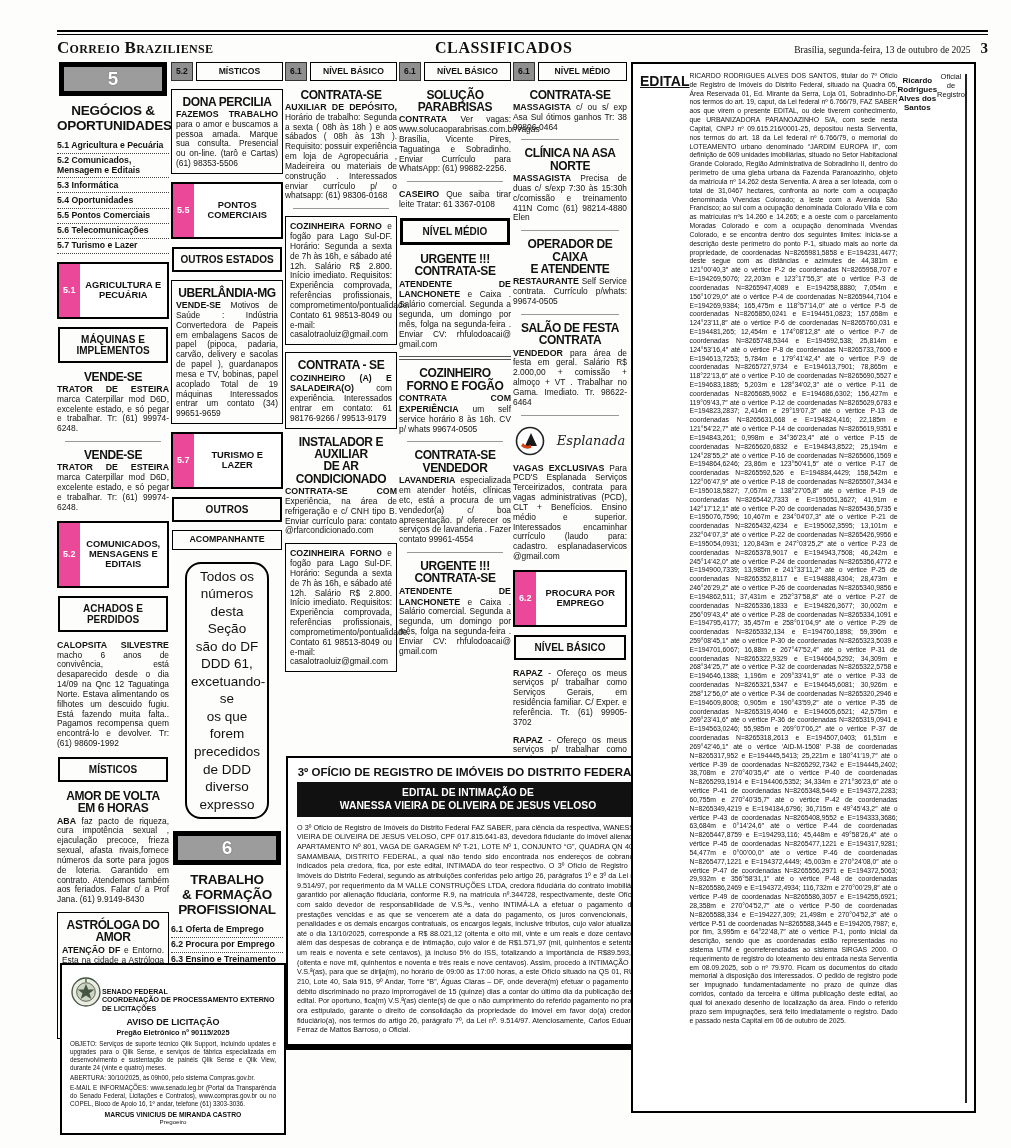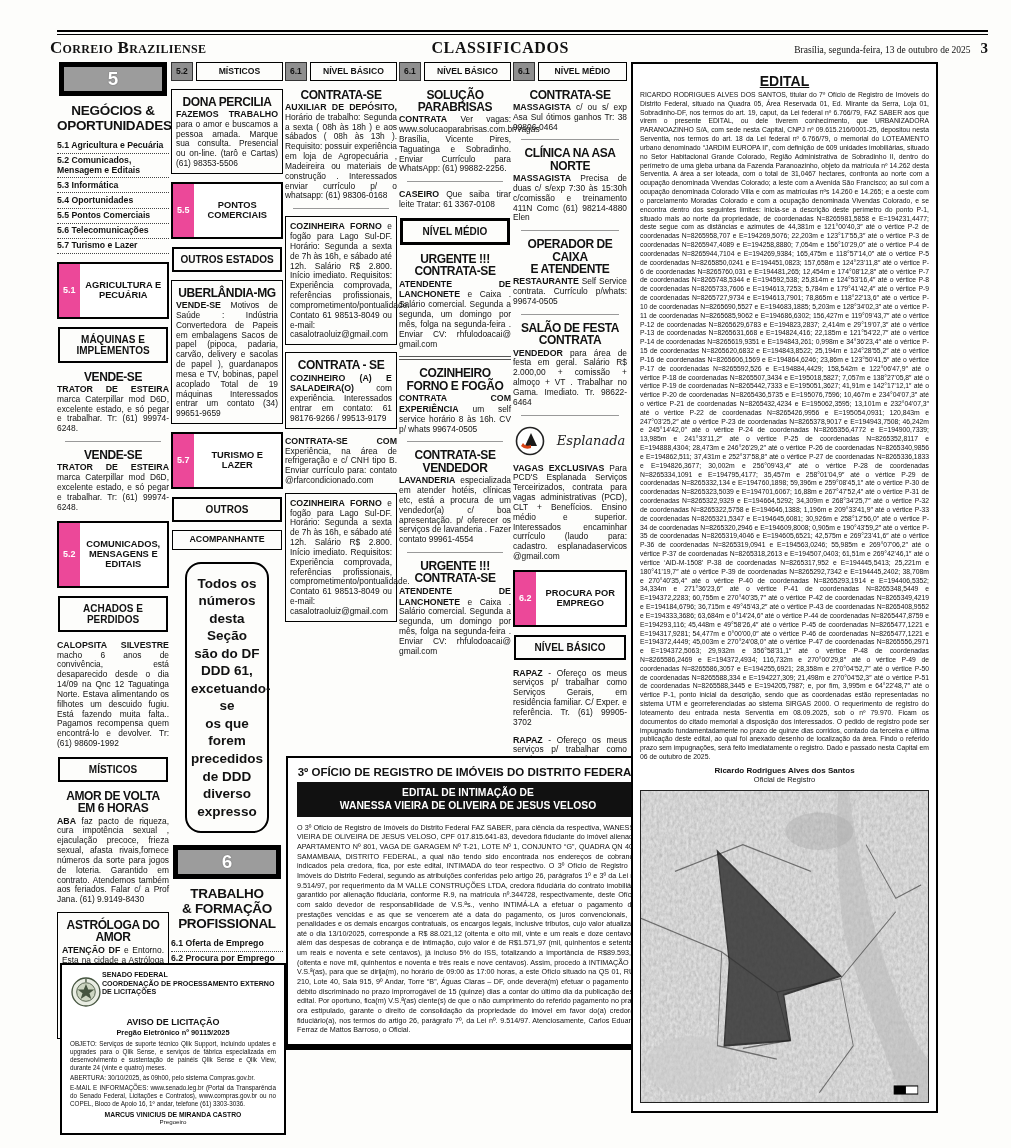--- a/index.html
+++ b/index.html
@@ -1,21 +1,21 @@
 <!DOCTYPE html>
 <html><head>
 <meta charset="utf-8">
 <style>
   html,body{margin:0;padding:0;background:#ddd}
   #page{position:relative;width:1011px;height:1148px;margin:0 auto;background:#fdfdfb;
         font-family:"Liberation Sans",sans-serif;color:#111;overflow:hidden}
   
   .rule-top{position:absolute;left:57px;right:23px;top:30px;height:2px;
             border-top:2px solid #000;border-bottom:1px solid #000}
-  .phead{position:absolute;left:50px;right:23px;top:38px;display:flex;align-items:baseline;
+  .phead{position:absolute;left:57px;right:23px;top:38px;display:flex;align-items:baseline;
          justify-content:space-between;font-family:"Liberation Serif",serif}
   .masthead{font-weight:bold;font-variant:small-caps;font-size:17px;letter-spacing:.3px}
   .pagetitle{font-weight:bold;font-size:16px;letter-spacing:.6px}
   .dateline{font-size:9.5px}
   .pagenum{font-size:15px;font-weight:bold;margin-left:10px}
   
   .col{position:absolute;top:62px;width:112px}
   #c1{left:57px}#c2{left:171px}#c3{left:285px}#c4{left:399px}#c5{left:513px;width:114px}
   
   .chapter{border:2px solid #000;background:#000;padding:3px;margin:0 2px}
@@ -44,45 +44,45 @@
   
   .ad{margin:7px 0;font-size:8.4px;line-height:1.17}
   .ad p{margin:0;text-align:justify}
   .ad b{font-size:8.8px}
   .ad .hl{font-weight:bold;font-size:12px;line-height:1.03;text-align:center;white-space:pre-line;
           margin:2px 0 1px;letter-spacing:-.4px}
   .ad .hl:empty{display:none}
   .boxed{border:1.5px solid #000;padding:4px 4px}
   .sep{border-top:1px solid #999;margin:4px 8px}
   .sep2{border-top:1px solid #555;border-bottom:1px solid #555;height:2px;margin:5px 0}
-  .notice{border:2px solid #000;border-radius:16px;padding:11px 4px;text-align:center;font-weight:bold;
+  .notice{border:2px solid #000;border-radius:16px;padding:4px 4px;text-align:center;font-weight:normal;
           font-size:13.5px;line-height:1.3;white-space:pre-line;margin:12px 14px}
   
   .logo{display:flex;align-items:center;justify-content:center;gap:12px;margin:10px 0 4px}
   .logo .txt{font-family:"DejaVu Serif",serif;font-style:italic;font-size:13px;color:#222}
   
   .senado{position:absolute;left:60px;top:963px;width:206px;height:156px;border:2px solid #000;
           padding:6px 8px;font-size:6.3px;background:#fff}
-  .senado .hd{display:flex;align-items:flex-start}
+  .senado .hd{display:flex;align-items:flex-end}
   .senado .org{font-weight:bold;font-size:7.1px;line-height:1.2}
   .senado .t1{text-align:center;font-weight:bold;font-size:9px;margin-top:4px}
   .senado .t2{text-align:center;font-weight:bold;font-size:7.4px;margin:1px 0 3px}
   .senado p{margin:0 0 2px;text-align:justify;line-height:1.28}
   .senado .sig{text-align:center;font-weight:bold;margin-top:3px;font-size:6.8px}
   .senado .role{text-align:center;font-size:6.2px}
   
   .edital3{position:absolute;left:286px;top:756px;width:342px;border:2px solid #000;
            border-bottom:6px solid #000;padding:6px 9px 9px;background:#fff}
   .edital3 .hd{text-align:center;font-weight:bold;font-size:11.5px;padding:2px 0 4px}
   .edital3 .banner{background:#111;color:#fff;text-align:center;font-weight:bold;font-size:10.3px;
                    line-height:1.3;padding:4px 2px;white-space:pre-line}
   .edital3 .bd{font-size:7.2px;line-height:1.34;text-align:justify;margin-top:6px}
   
-  .edital7{position:absolute;left:631px;top:62px;width:307px;height:1051px;border:2px solid #000;
-           padding:8px 7px;background:#fff;display:flex;flex-direction:column;box-sizing:border-box}
+  .edital7{position:absolute;left:631px;top:62px;width:345px;height:1051px;border:2px solid #000;
+           padding:8px 7px;background:#fff;display:flex;flex-direction:row;box-sizing:border-box}
   .edital7 .t1{text-align:center;font-weight:bold;font-size:14px;text-decoration:underline;margin:1px 0 2px}
   .edital7 .t2{text-align:center;font-weight:bold;font-size:13px;margin-bottom:6px;line-height:1.1}
   .edital7 .bd{font-size:6.8px;line-height:1.3;text-align:justify}
   .edital7 .sig{text-align:center;font-weight:bold;font-size:8px;margin-top:4px}
   .edital7 .role{text-align:center;font-size:7.5px;margin-bottom:4px}
   .map{flex:1;min-height:180px;position:relative;margin-top:2px;border:1px solid #222;overflow:hidden}
   .map svg{width:100%;height:100%;display:block}
 </style>
 </head>
 <body>
@@ -215,20 +215,22 @@
     </div>
     <div class="sep"></div>
     <div class="ad boxed">
       <p><b>COZINHEIRA FORNO</b><span> e fogão para Lago Sul-DF. Horário: Segunda a sexta de 7h às 16h, e sábado até 12h. Salário R$ 2.800. Início imediato. Requisitos: Experiência comprovada, referências profissionais, comprometimento/pontualidade. Contato 61 98513-8049 ou e-mail: casalotraoluiz@gmail.com</span></p>
     </div>
     <div class="ad boxed">
       <div class="hl">CONTRATA - SE</div>
       <p><b>COZINHEIRO (A) E SALADEIRA(O)</b><span> com experiência. Interessados entrar em contato: 61 98176-9266 / 99513-9179</span></p>
     </div>
     <div class="ad">
+      <div class="hl">INSTALADOR E AUXILIAR
+DE AR CONDICIONADO</div>
       <p><b>CONTRATA-SE COM</b><span> Experiência, na área de refrigeração e c/ CNH tipo B. Enviar currículo para: contato @rfarcondicionado.com</span></p>
     </div>
     <div class="ad boxed">
       <p><b>COZINHEIRA FORNO</b><span> e fogão para Lago Sul-DF. Horário: Segunda a sexta de 7h às 16h, e sábado até 12h. Salário R$ 2.800. Início imediato. Requisitos: Experiência comprovada, referências profissionais, comprometimento/pontualidade. Contato 61 98513-8049 ou e-mail: casalotraoluiz@gmail.com</span></p>
     </div>
   </div>
 
   <div class="col" id="c4">
     <div class="tophead">
       <span class="gnum">6.1</span>

